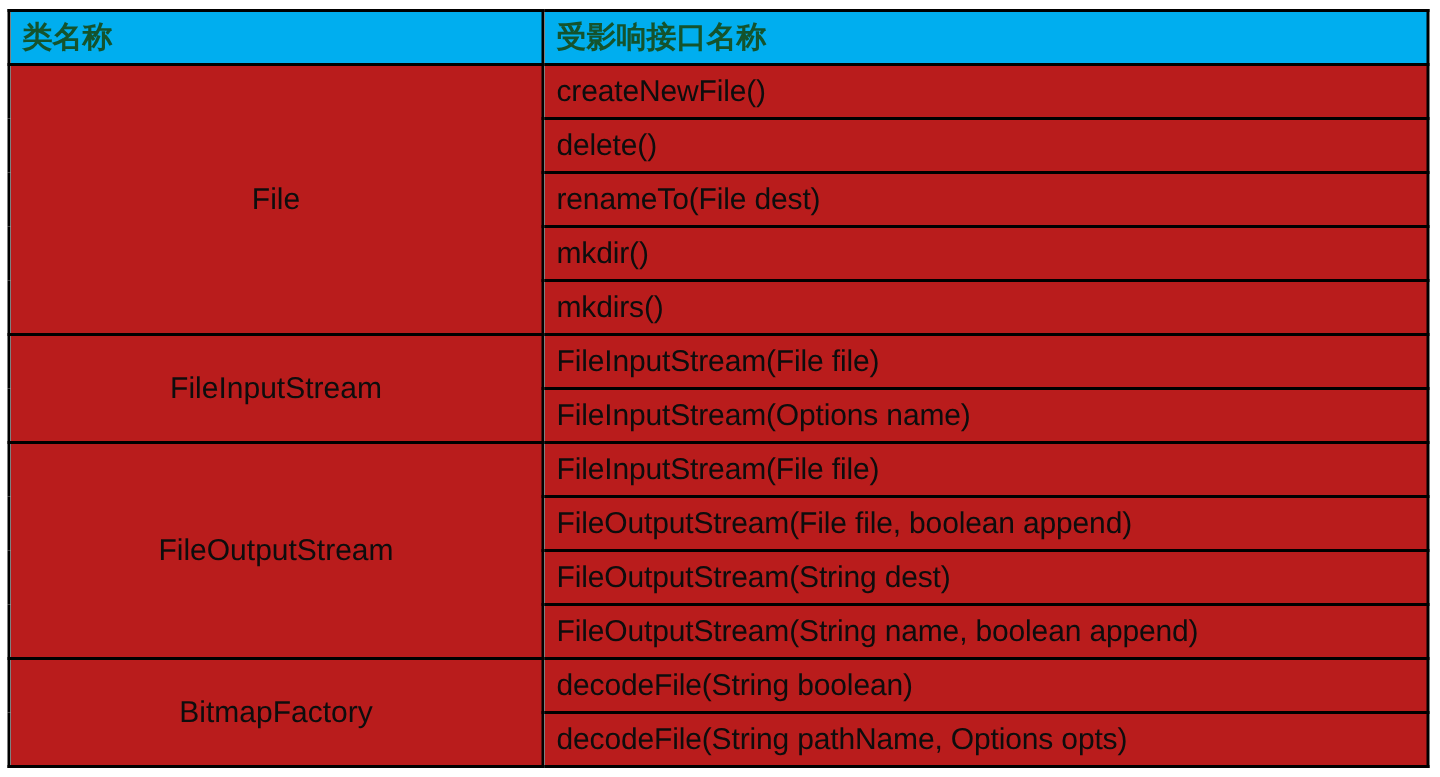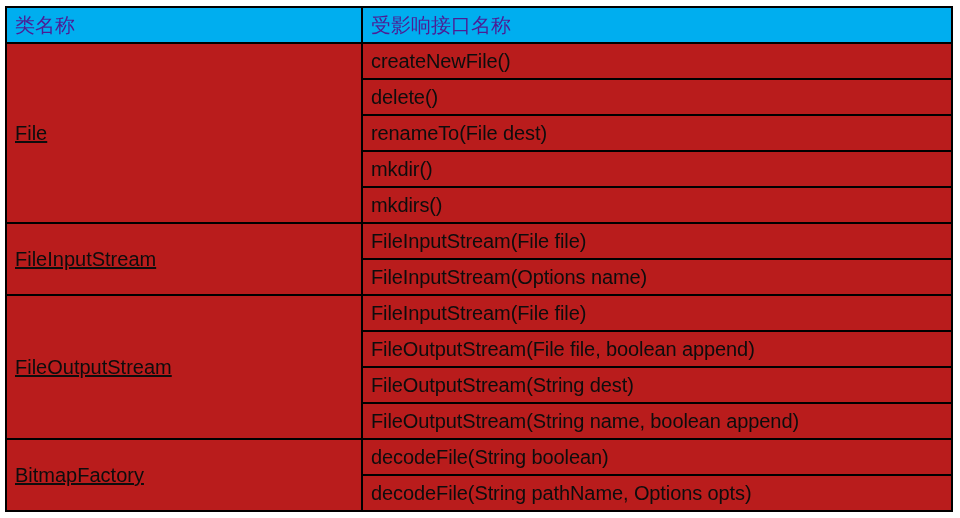--- a/index.html
+++ b/index.html
@@ -37,34 +37,33 @@
     vertical-align: middle;
     font-size: 20px;
     line-height: 1.1;
     color: #0d0d0d;
     background: #b91c1c;
     white-space: nowrap;
     overflow: hidden;
   }
   #api-table thead th {
     background: #00AEEF;
-    color: #4c1d95;
-    font-weight: normal;
+    color: #14532d;
+    font-weight: bold;
     height: 34px;
     text-align: left;
     font-size: 20px;
   }
   #api-table tbody td {
     height: 34px;
     font-weight: normal;
   }
   td.class-cell {
     font-size: 20px;
-    text-align: left;
-    text-decoration: underline;
+    text-align: center;
   }
   td.method-cell {
     font-size: 21px;
     letter-spacing: -0.1px;
   }
 </style>
 </head>
 <body>
 
 <div id="page">

